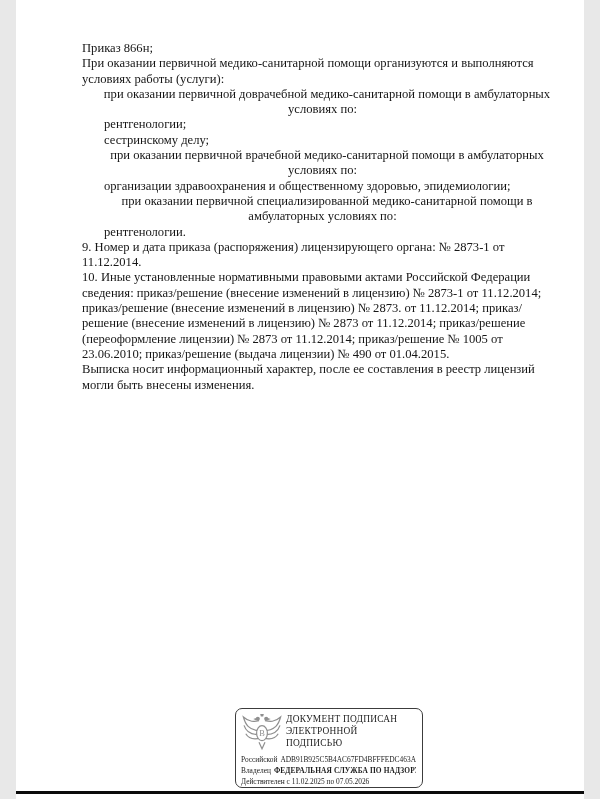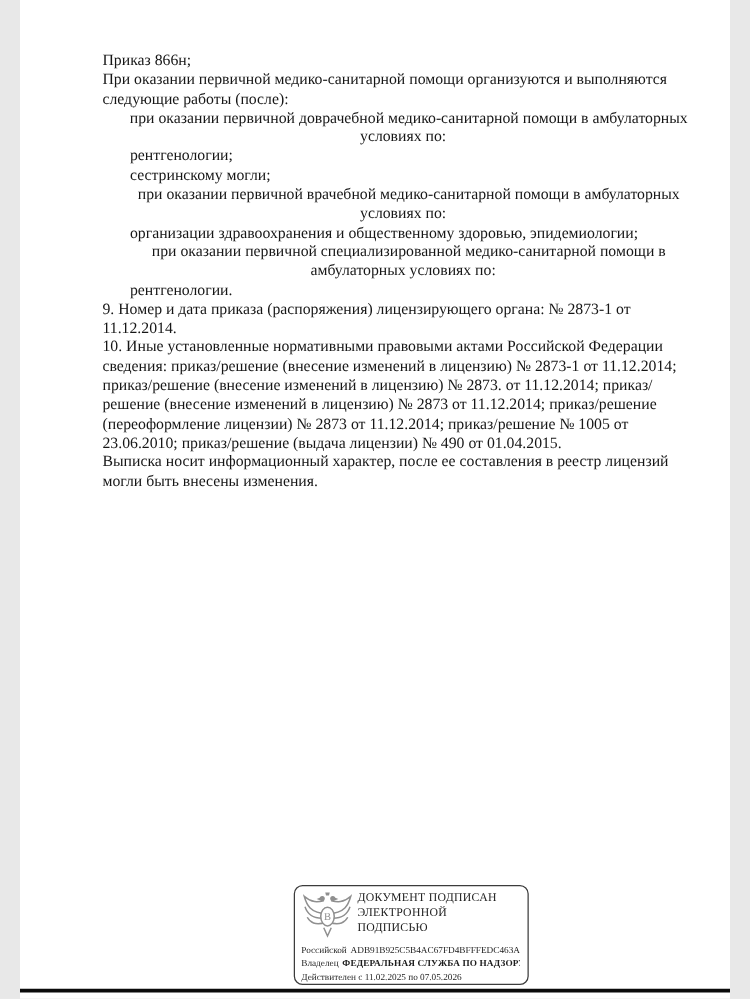--- a/index.html
+++ b/index.html
@@ -79,24 +79,24 @@
     background: #0b0b0b;
   }
 </style>
 </head>
 <body>
 
 <div class="page">
 
   <div class="content">
     <p>Приказ 866н;</p>
-    <p>При оказании первичной медико-санитарной помощи организуются и выполняются следующие работы (после):</p>
+    <p>При оказании первичной медико-санитарной помощи организуются и выполняются условиях работы (услуги):</p>
     <p class="ind1">при оказании первичной доврачебной медико-санитарной помощи в амбулаторных условиях по:</p>
     <p class="ind2">рентгенологии;</p>
-    <p class="ind2">сестринскому могли;</p>
+    <p class="ind2">сестринскому делу;</p>
     <p class="ind1">при оказании первичной врачебной медико-санитарной помощи в амбулаторных условиях по:</p>
     <p class="ind2">организации здравоохранения и общественному здоровью, эпидемиологии;</p>
     <p class="ind1">при оказании первичной специализированной медико-санитарной помощи в амбулаторных условиях по:</p>
     <p class="ind2">рентгенологии.</p>
 
     <p class="gap">9. Номер и дата приказа (распоряжения) лицензирующего органа: № 2873-1 от 11.12.2014.</p>
 
     <p class="gap">10. Иные установленные нормативными правовыми актами Российской Федерации сведения: приказ/решение (внесение изменений в лицензию) № 2873-1 от 11.12.2014; приказ/решение (внесение изменений в лицензию) № 2873. от 11.12.2014; приказ/решение (внесение изменений в лицензию) № 2873 от 11.12.2014; приказ/решение (переоформление лицензии) № 2873 от 11.12.2014; приказ/решение № 1005 от 23.06.2010; приказ/решение (выдача лицензии) № 490 от 01.04.2015.</p>
 
     <p class="gap">Выписка носит информационный характер, после ее составления в реестр лицензий могли быть внесены изменения.</p>

